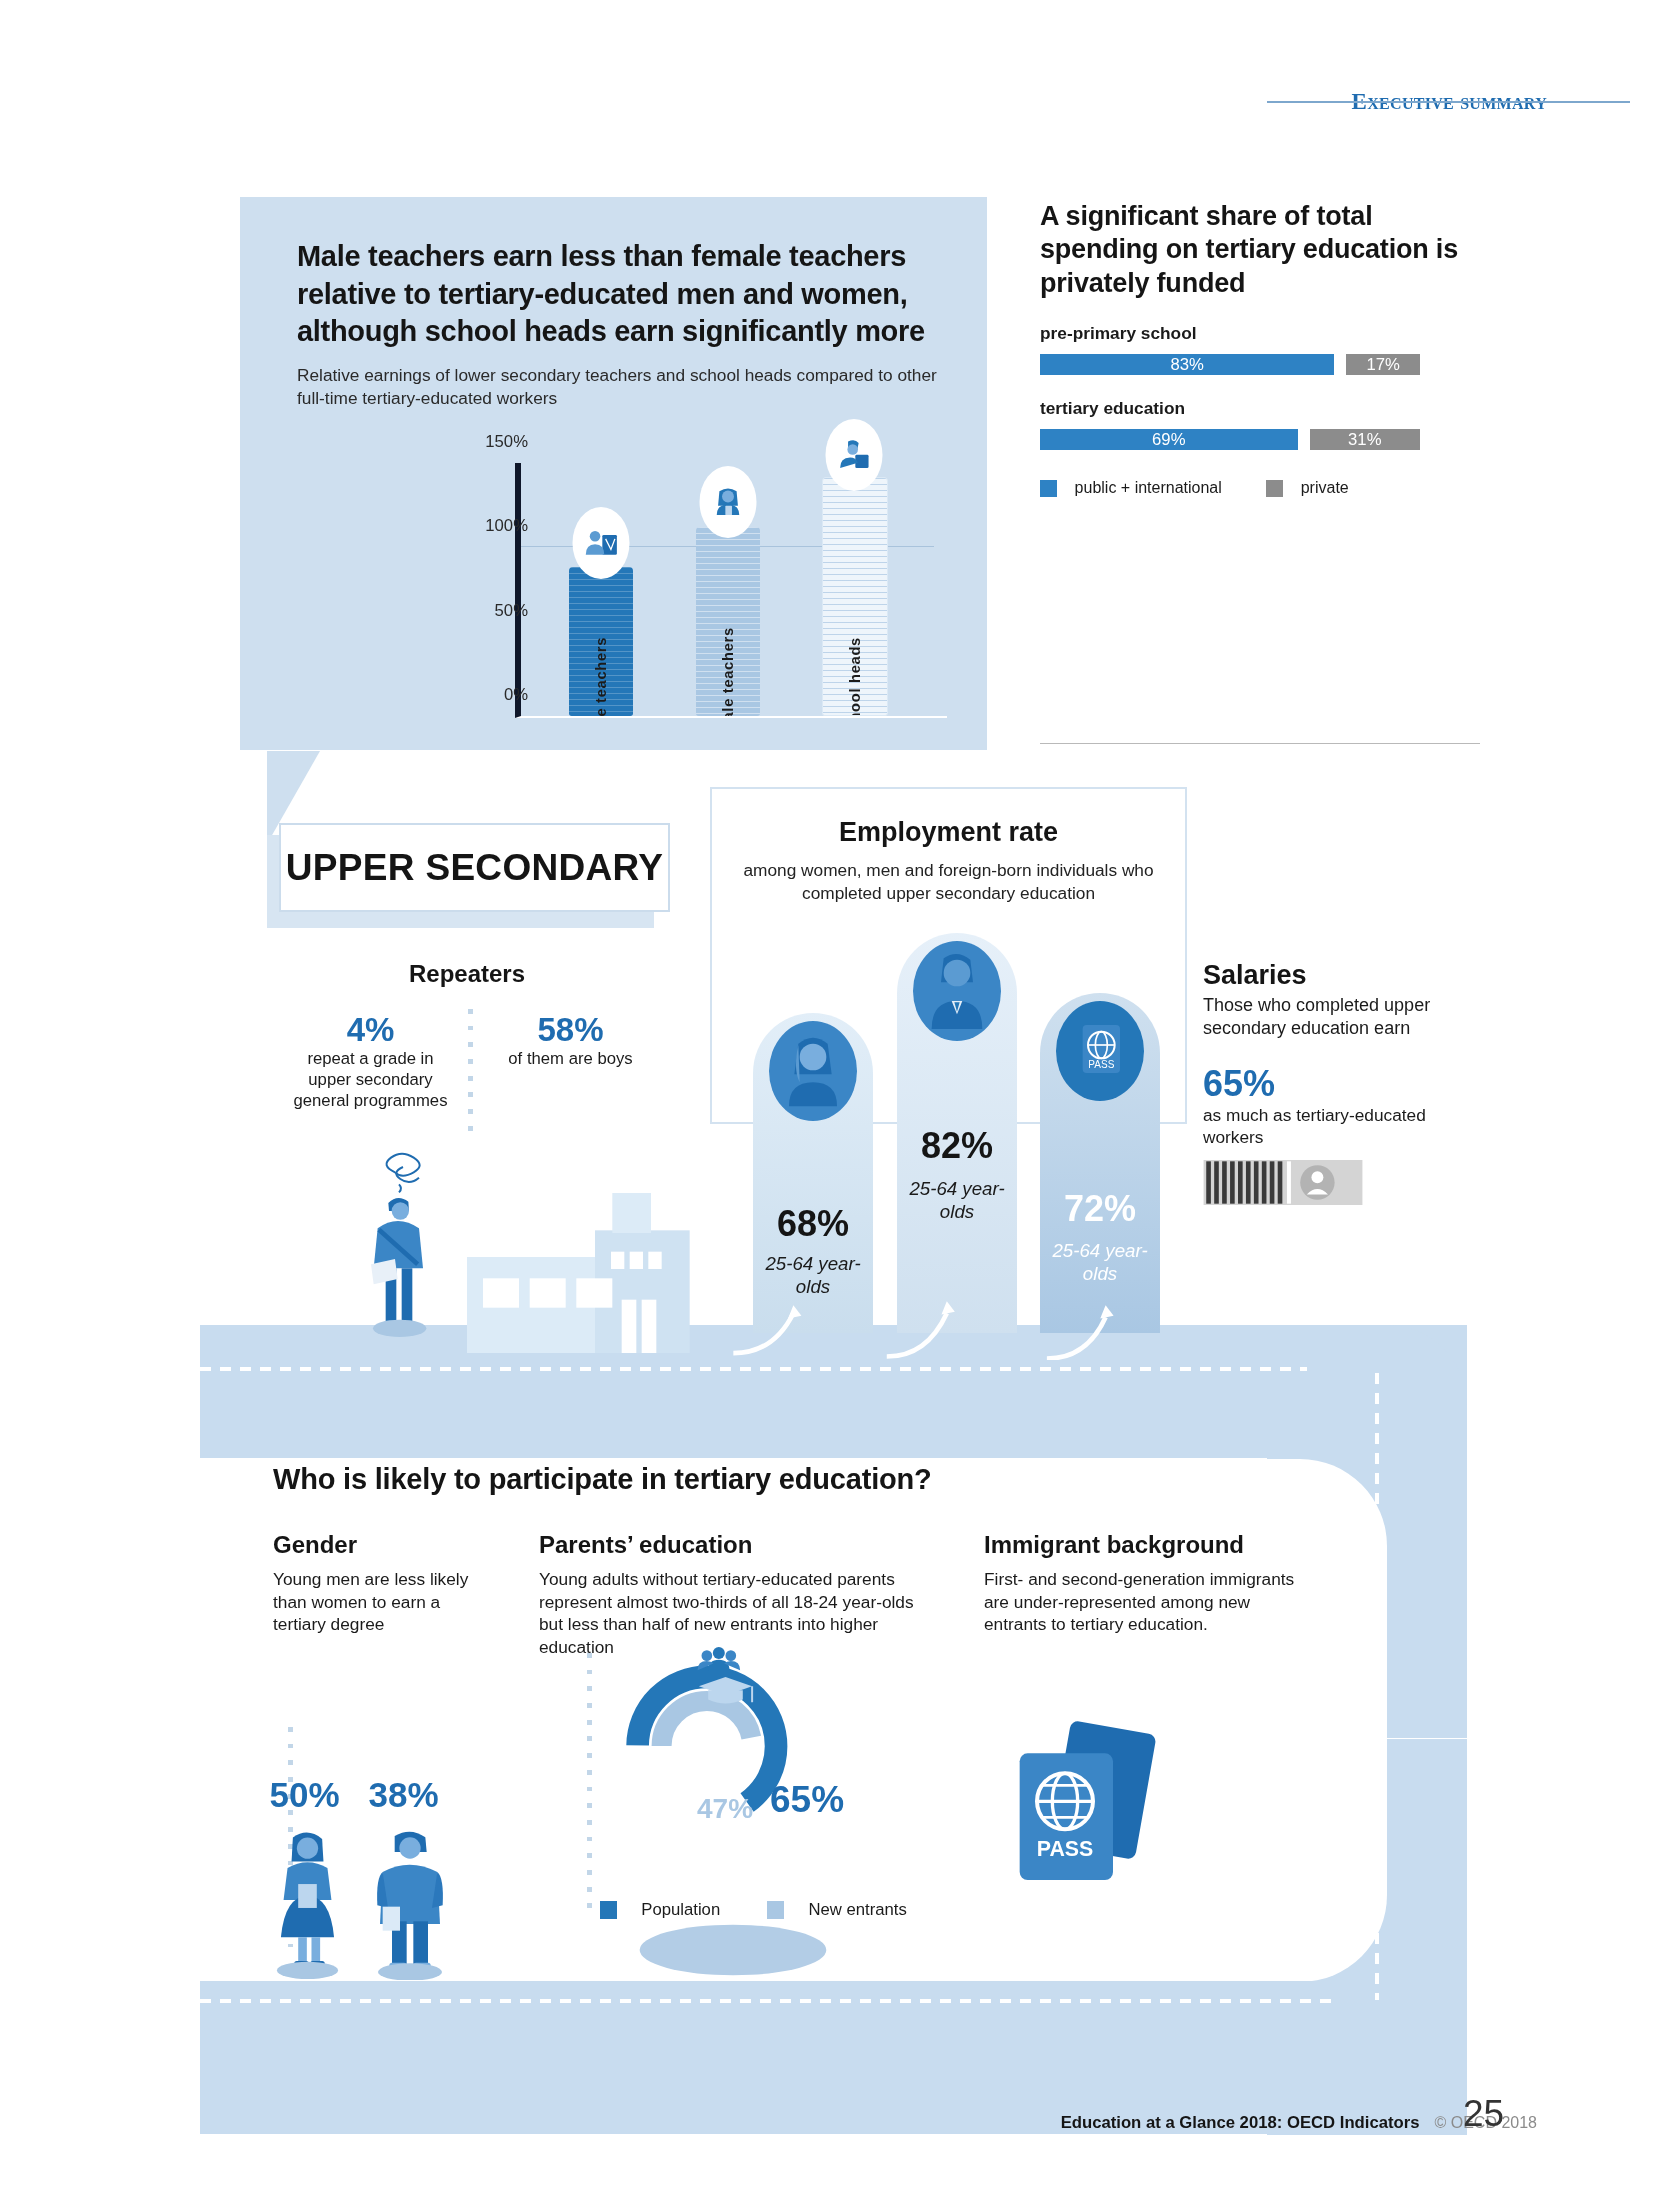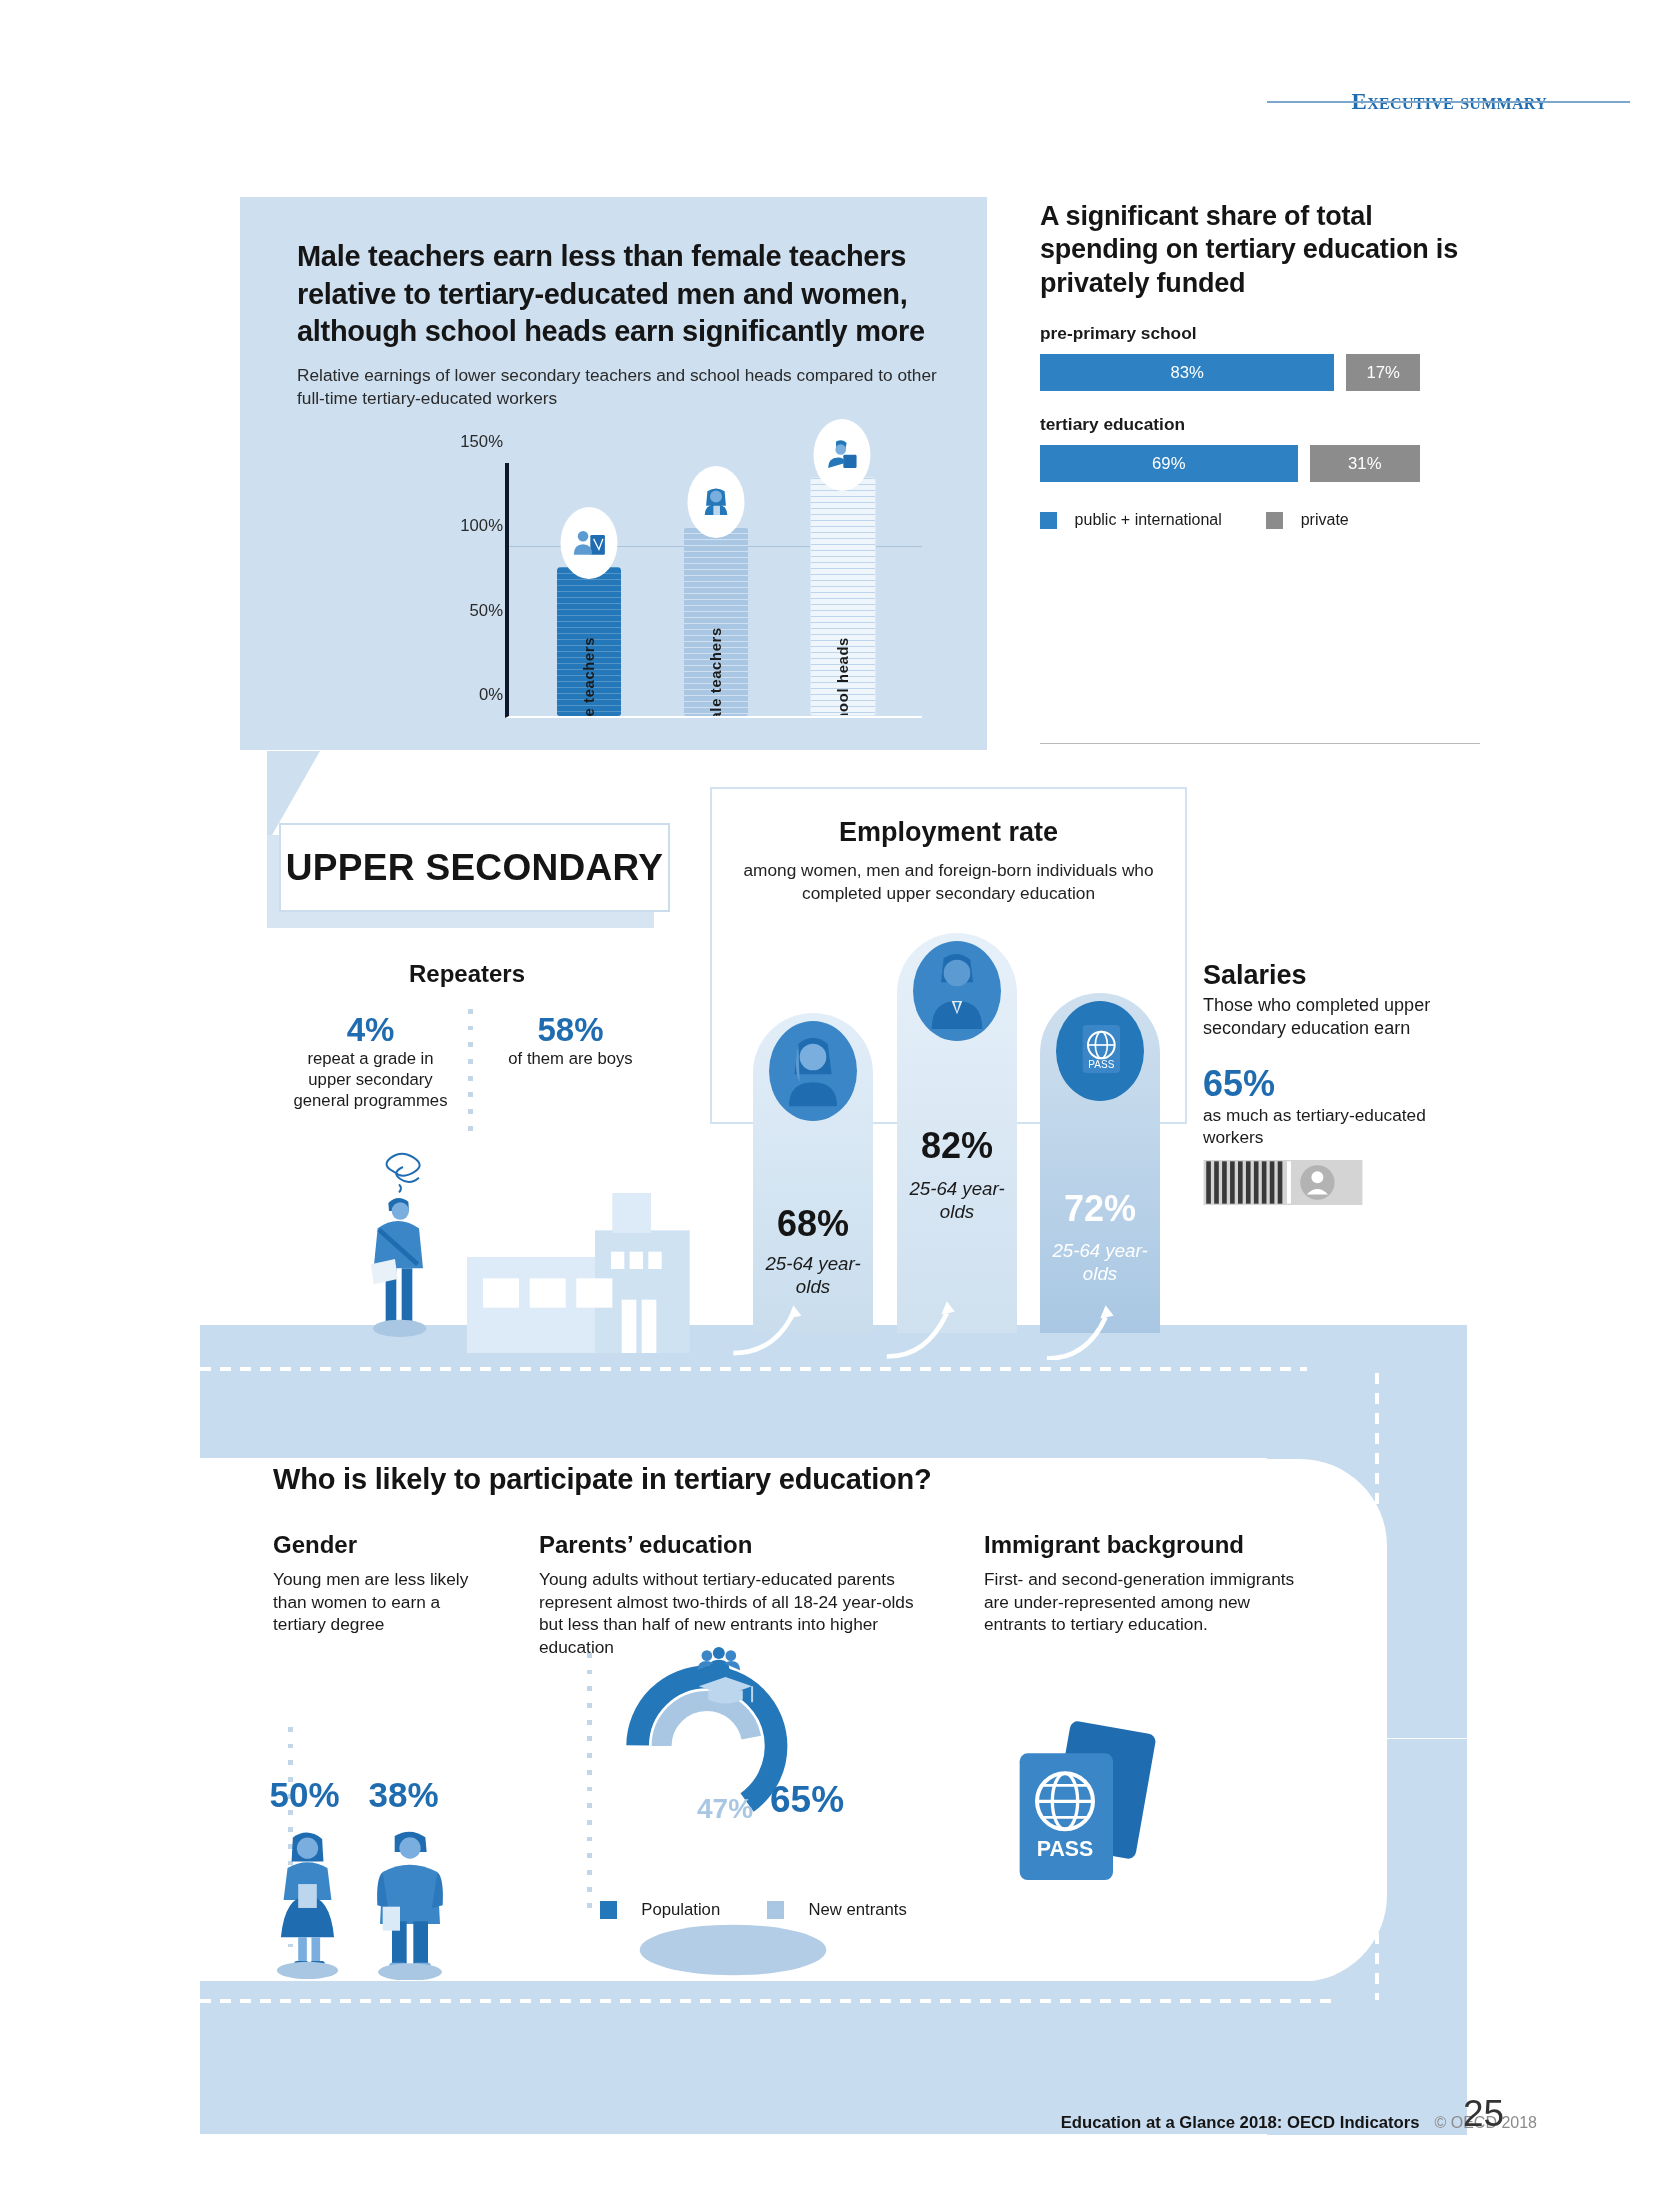--- a/index.html
+++ b/index.html
@@ -35,22 +35,22 @@
     font-size:29px;line-height:1.30;font-weight:700;letter-spacing:-0.3px;
     color:#151515;
   }
   .panel-sub{
     position:absolute;left:57px;top:167px;width:667px;
     font-size:17.3px;line-height:1.34;color:#2a2a2a;
   }
 
   
   #chart{position:absolute;left:107px;top:253px;width:613px;height:280px;}
-  #plot{position:absolute;left:158px;top:13.3px;width:413px;height:253px;
-        border-left:4px solid #0f172a;border-bottom:2.7px solid #ffffff;}
+  #plot{position:absolute;left:168px;top:13.3px;width:413px;height:253px;
+        border-left:6px solid #0f172a;border-bottom:2.7px solid #ffffff;padding-left:13px;}
   .gridline{position:absolute;left:0;width:413px;height:1.3px;background:#a9c3dc;}
   .ytick{position:absolute;right:419px;width:93px;text-align:right;
          font-size:16.7px;color:#2a2a2a;transform:translateY(-10.7px);}
   .coinbar{position:absolute;bottom:0;width:64px;border-radius:4px 4px 2.7px 2.7px;overflow:hidden;}
   .coinbar .stripes{position:absolute;inset:0;}
   .barlabel{
     position:absolute;bottom:18.7px;left:50%;transform:translateX(-50%) rotate(-90deg);
     transform-origin:center;white-space:nowrap;
     font-size:14.7px;font-weight:700;color:#1b1b1b;letter-spacing:0.7px;
   }
@@ -60,21 +60,21 @@
     display:flex;align-items:center;justify-content:center;
   }
 
   
   #panel-funding{left:1040px;top:200px;width:440px;}
   #panel-funding h2{
     margin:0;font-size:27px;line-height:1.24;font-weight:700;letter-spacing:-0.2px;color:#151515;
   }
   .fund-block{margin-top:23px;}
   .fund-label{font-size:17.3px;font-weight:700;line-height:1.25;color:#1b1b1b;}
-  .fund-bar{margin-top:9.3px;height:37px;width:380px;display:flex;}
+  .fund-bar{margin-top:9.3px;height:21px;width:380px;display:flex;}
   .fund-pub{display:flex;align-items:center;justify-content:center;
             color:#ffffff;font-size:16.7px;}
   .fund-pri{display:flex;align-items:center;justify-content:center;
             color:#ffffff;font-size:16.7px;margin-left:12px;}
   #fund-legend{margin-top:29px;display:flex;align-items:center;gap:17.3px;font-size:16px;color:#1b1b1b;}
   .swatch{width:17.3px;height:17.3px;display:inline-block;}
   #fund-rule{position:absolute;left:1040px;top:743px;width:440px;height:1.3px;background:#b9b9b9;}
 
   
   #banner-shadow{left:267px;top:835px;width:387px;height:93px;background:#d7e5f2;}

